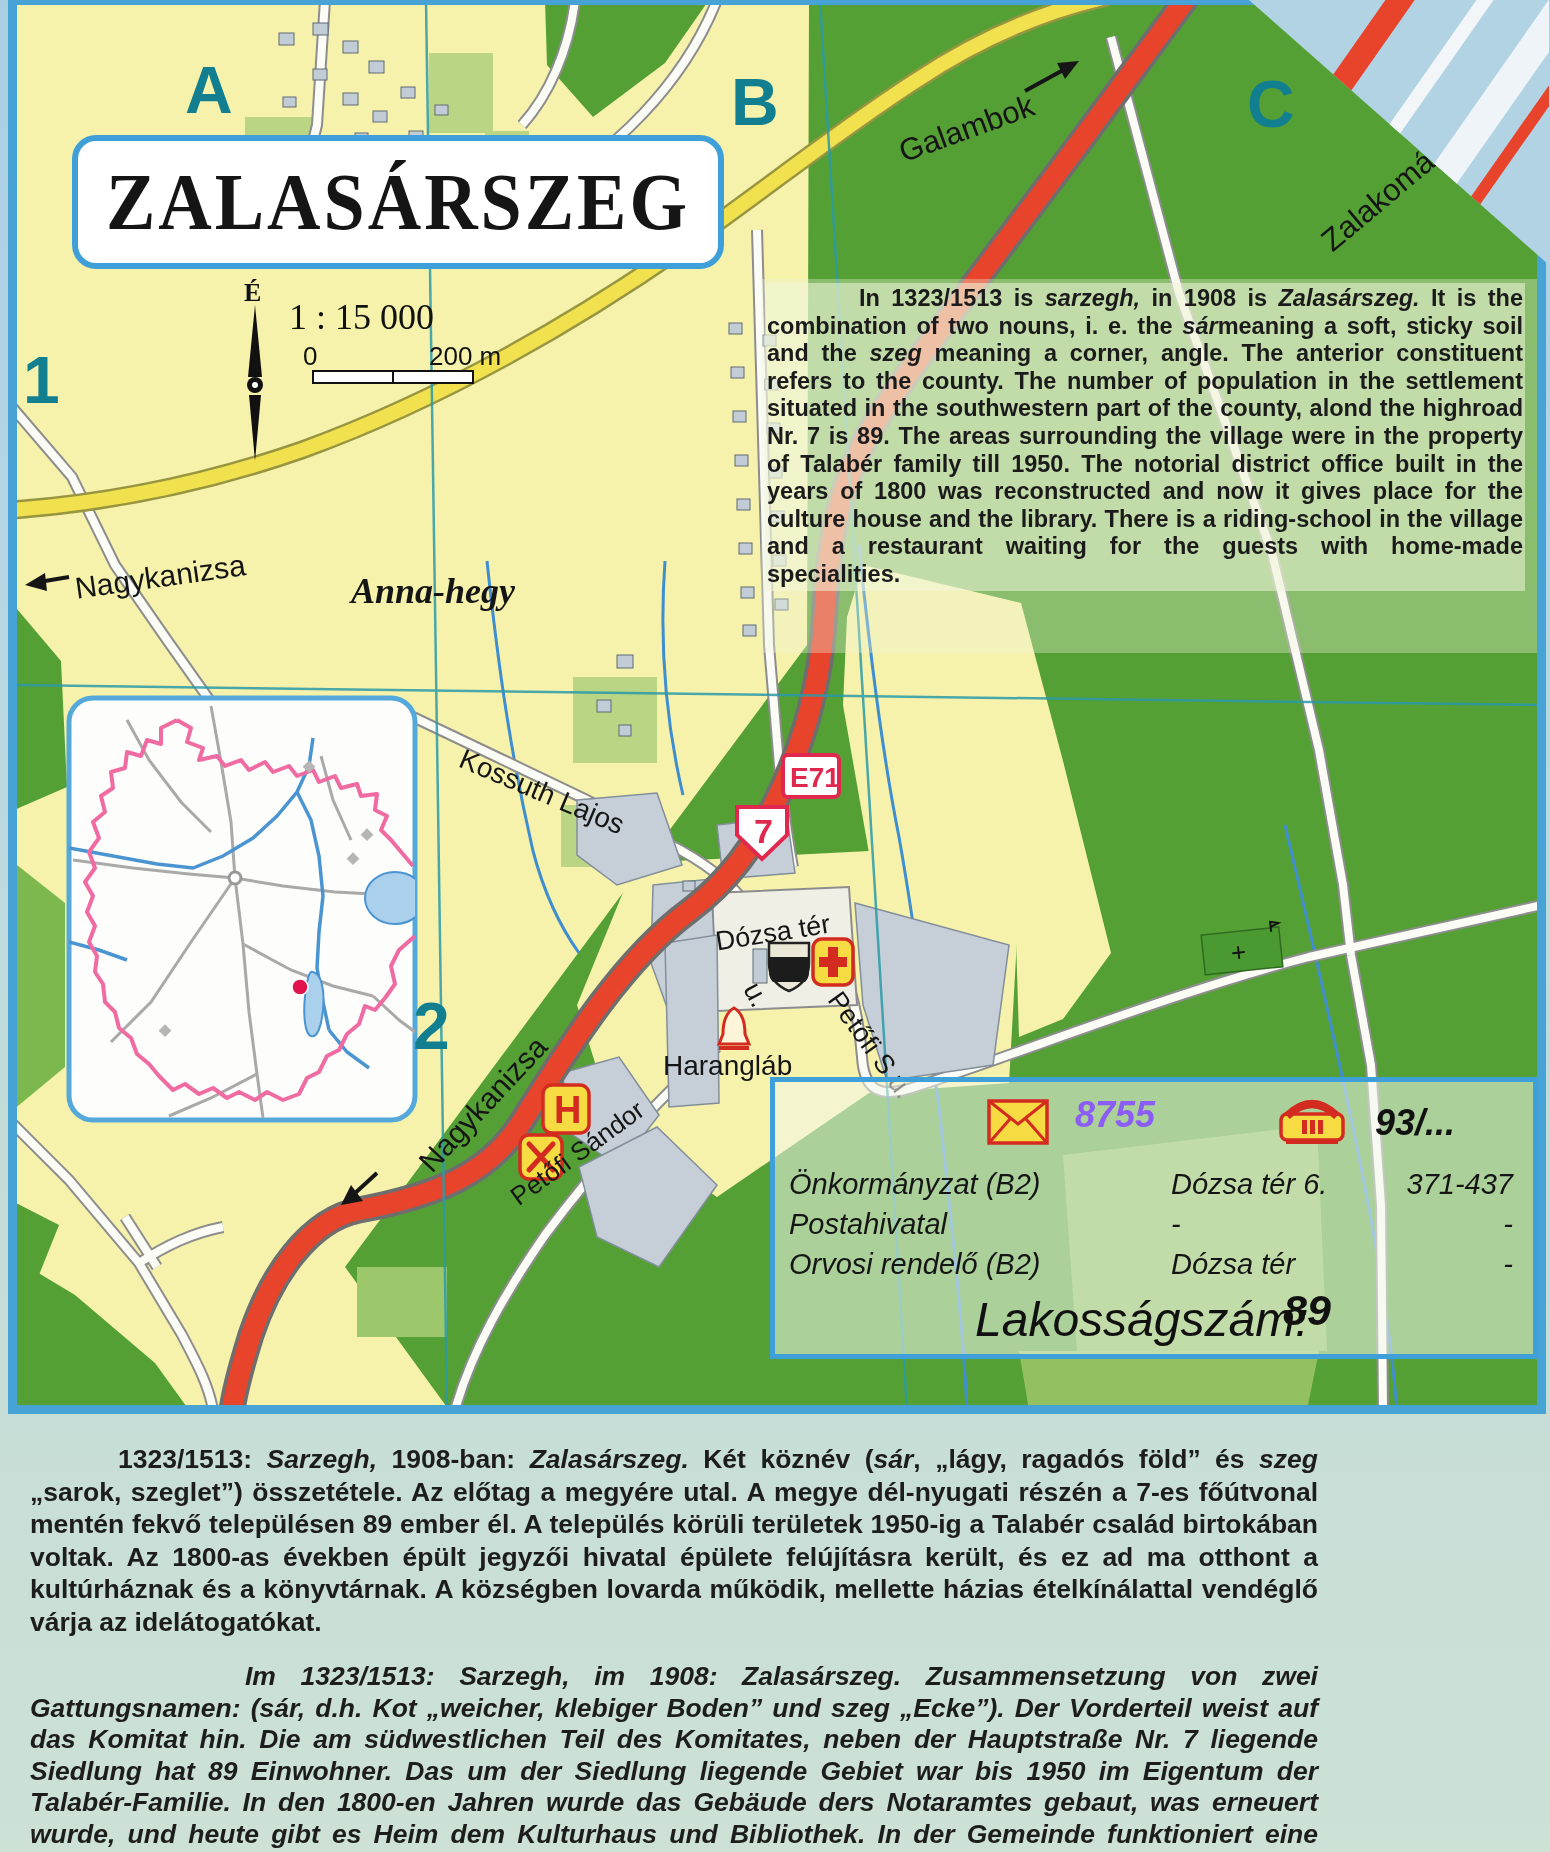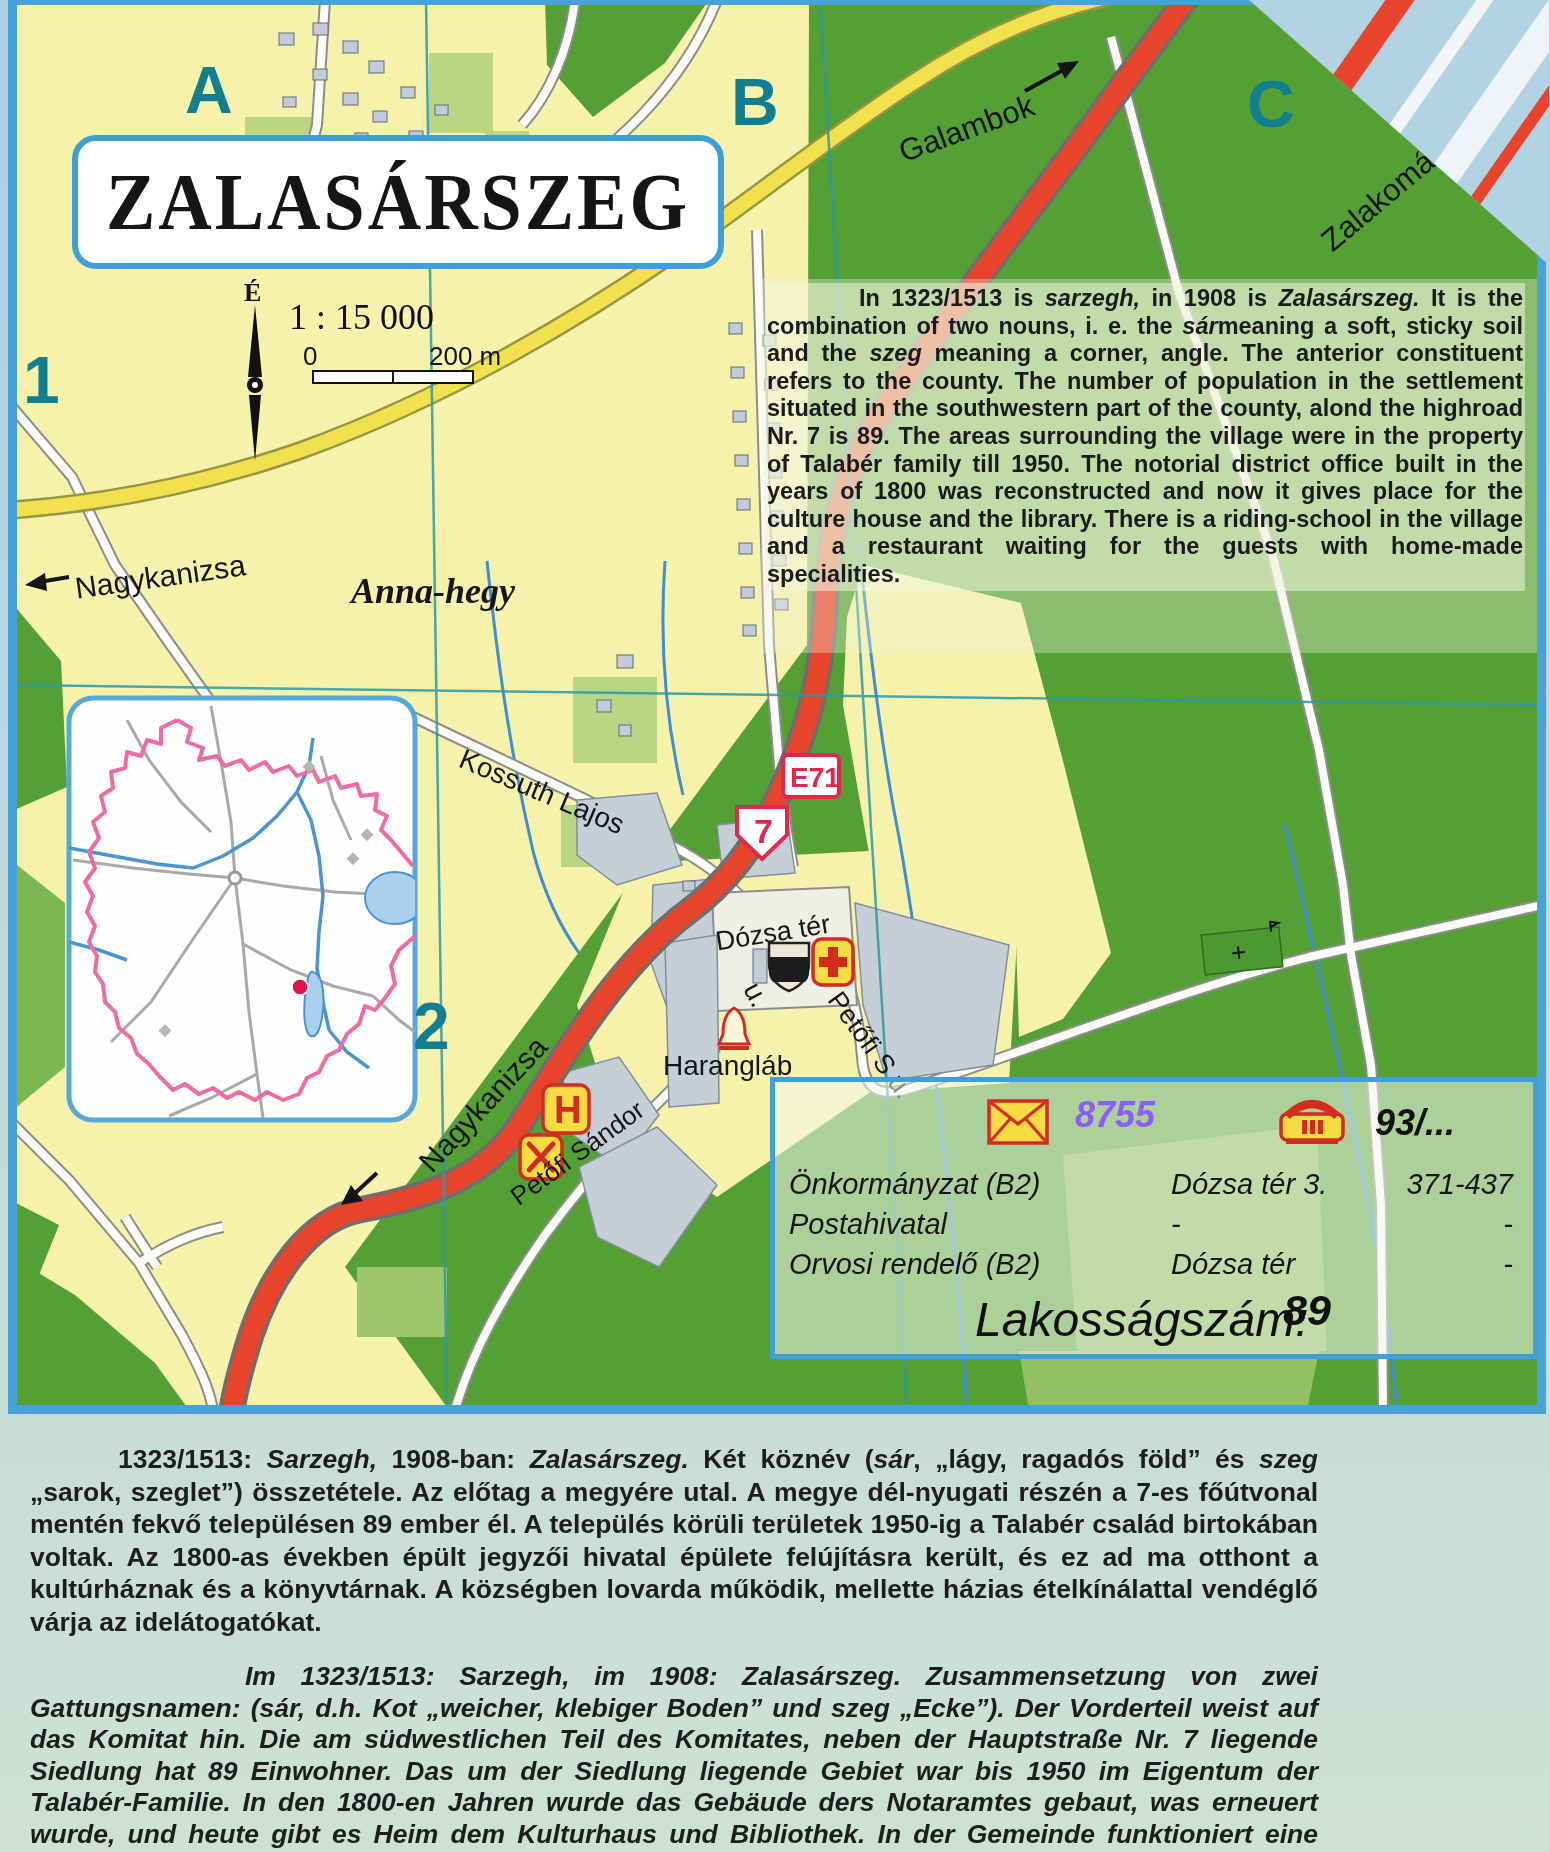--- a/index.html
+++ b/index.html
@@ -334,21 +334,21 @@
       <path d="M10,20 Q35,-4 60,20" fill="none" stroke="#d42b20" stroke-width="8"></path>
       <rect x="25" y="24" width="5" height="14" fill="#d42b20"></rect>
       <rect x="33" y="24" width="5" height="14" fill="#d42b20"></rect>
       <rect x="41" y="24" width="5" height="14" fill="#d42b20"></rect>
       <rect x="9" y="44" width="52" height="4" fill="#d42b20"></rect>
     </svg>
     <span class="abs phone-code" style="left:600px;top:20px;">93/...</span>
 
     <div class="irow" style="top:86px;">
       <span>Önkormányzat (B2)</span>
-      <span>Dózsa tér 3.</span>
+      <span>Dózsa tér 6.</span>
       <span class="ph">371-437</span>
     </div>
     <div class="irow" style="top:126px;">
       <span>Postahivatal</span>
       <span>-</span>
       <span class="ph">-</span>
     </div>
     <div class="irow" style="top:166px;">
       <span>Orvosi rendelő (B2)</span>
       <span>Dózsa tér</span>

